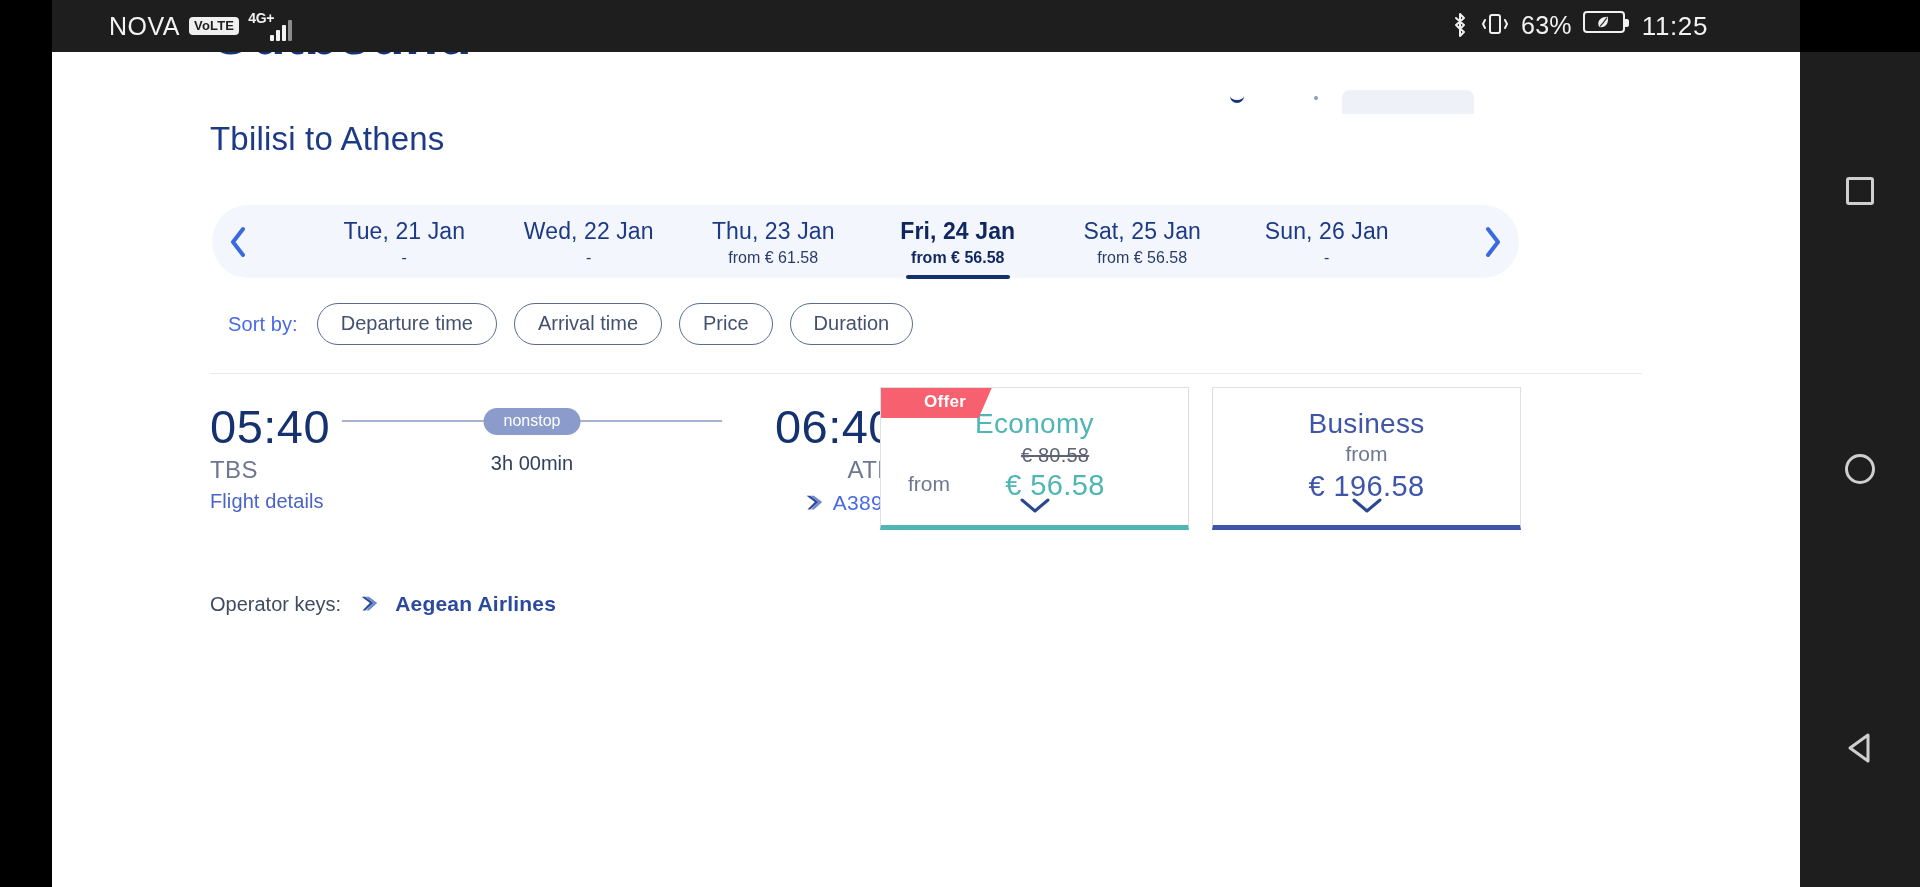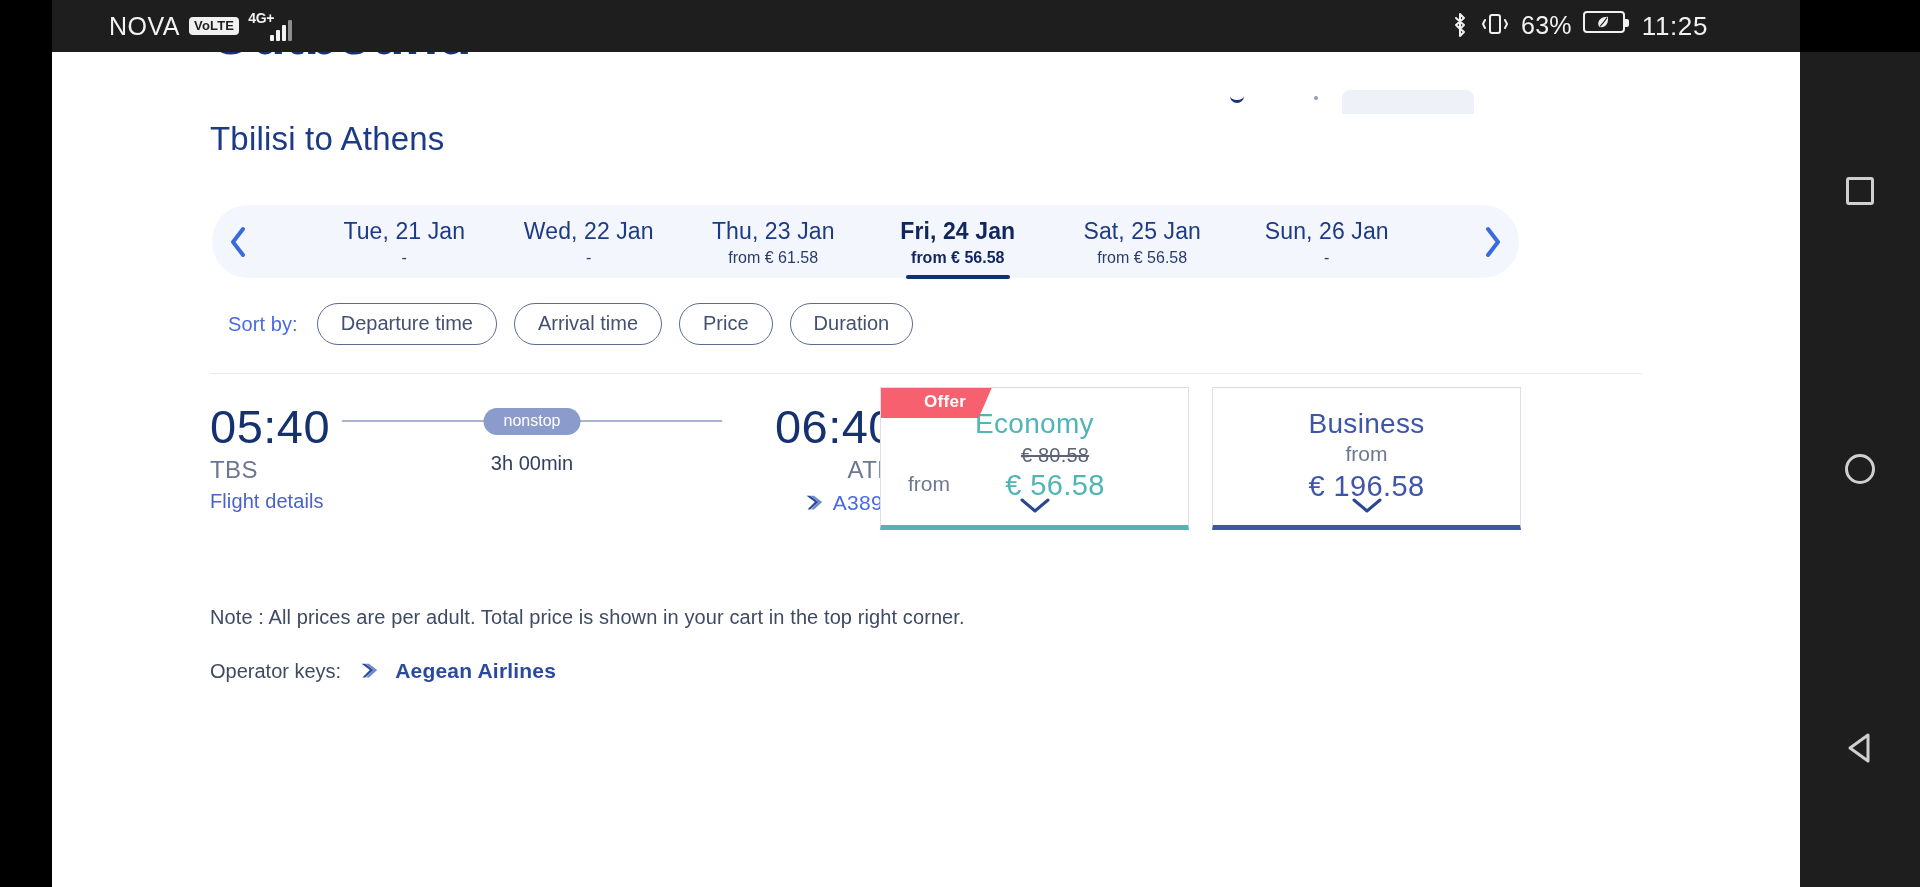--- a/index.html
+++ b/index.html
@@ -351,21 +351,20 @@
           <div class="chev">
             <svg viewBox="0 0 32 18">
               <path d="M3 3 L16 14 L29 3" fill="none" stroke="#2a4790" stroke-width="3" stroke-linecap="round" stroke-linejoin="round"></path>
             </svg>
           </div>
         </div>
 
       </div>
     </div>
 
-    <div class="note">Note : All prices are per adult. Total price is shown in your cart in the top right corner.</div>
 
     <div class="oprow">
       <span class="op-label">Operator keys:</span>
       <svg class="aegean" viewBox="0 0 24 24">
         <path d="M5 4 L14 11 L6 19 L9 19 L18 11 L9 4 Z" fill="#2b4a9e"></path>
         <path d="M9 4 L18 11 L10 19 L13 19 L22 11 L13 4 Z" fill="#6f88c9"></path>
       </svg>
       <span class="op-name">Aegean Airlines</span>
     </div>
 

